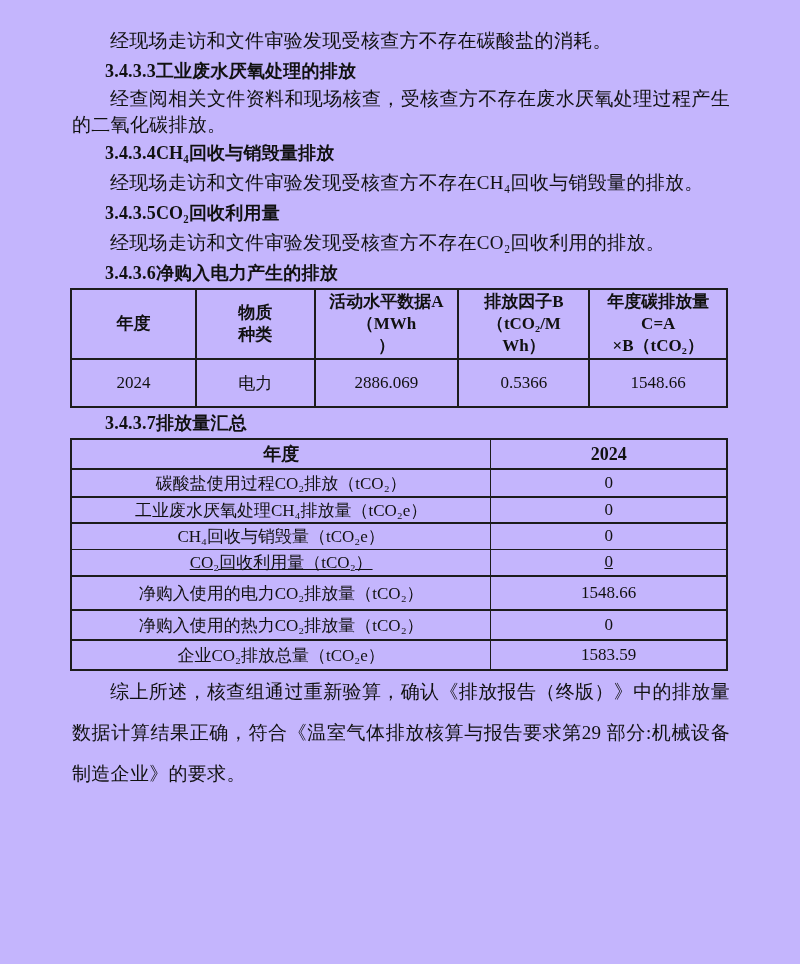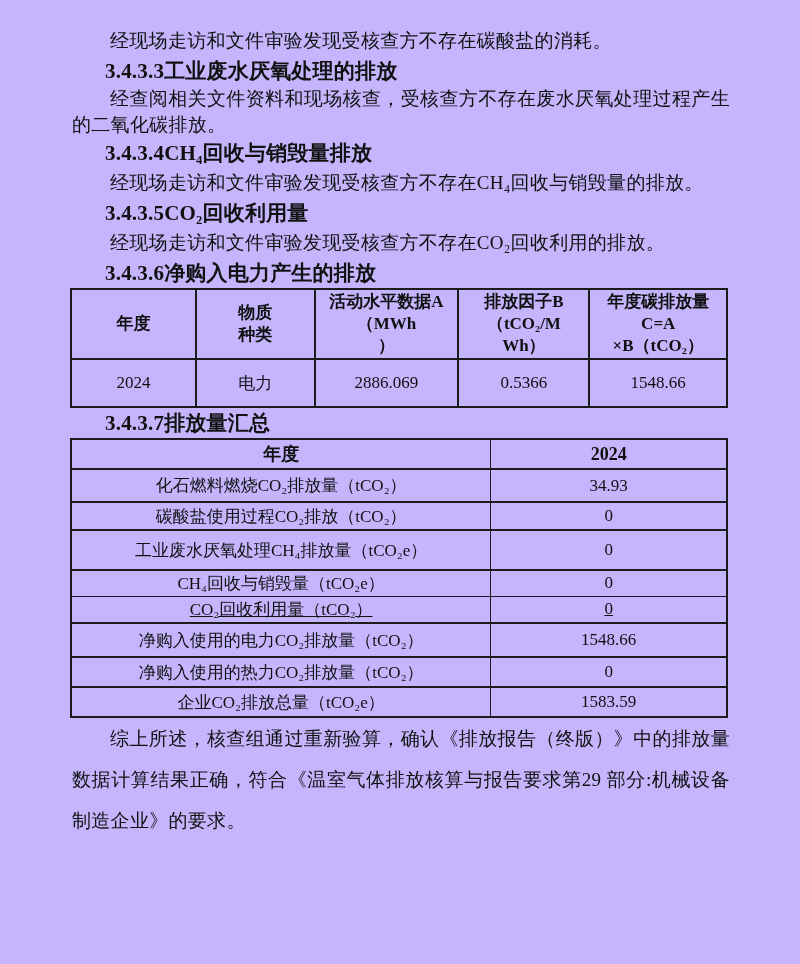--- a/index.html
+++ b/index.html
@@ -24,21 +24,21 @@
     line-height: 30px;
     text-indent: 2em;
     text-align: justify;
     letter-spacing: 0.3px;
   }
   p.multi {
     line-height: 26px;
   }
   h3.heading {
     margin: 0 0 0 33px;
-    font-size: 21px;
+    font-size: 18px;
     font-weight: bold;
     line-height: 30px;
     letter-spacing: 0.2px;
   }
   .mt14 { margin-top: 14px; }
   .mt12 { margin-top: 12px; }
   .mt7  { margin-top: 7px; }
   .mt15 { margin-top: 15px; }
   .mt6  { margin-top: 6px; }
   .mt8  { margin-top: 8px; }
@@ -76,21 +76,21 @@
   
   .t2 th, .t2 td { font-size: 17px; }
   .t2 th { font-size: 18px; font-weight: bold; }
   .t2 .col-label { width: 64%; }
   .t2 .col-value { width: 36%; }
   .t2 td:first-child, .t2 th:first-child { border-right-width: 1px; }
   .t2 td:last-child,  .t2 th:last-child  { border-left-width: 1px; }
   .t2 tr.h30 { height: 30px; }
   .t2 tr.h33 { height: 33px; }
   .t2 tr.h28 { height: 28px; }
-  .t2 tr.h32 { height: 40px; }
+  .t2 tr.h32 { height: 26px; }
   .t2 tr.h26 { height: 26px; }
   .t2 tr.h27 { height: 27px; }
   .t2 tr.h34 { height: 34px; }
   .t2 tr.thin-below td { border-bottom-width: 1px; }
   .t2 tr.thin-above td { border-top-width: 1px; text-decoration: underline; }
 </style>
 </head>
 <body>
 
 <div class="page">
@@ -143,24 +143,20 @@
       <col class="col-label">
         <col class="col-value">
     </colgroup>
     <thead>
       <tr class="h30">
         <th>年度</th>
         <th>2024</th>
       </tr>
     </thead>
     <tbody>
-      <tr class="h33">
-        <td>化石燃料燃烧CO₂排放量（tCO₂）</td>
-        <td>34.93</td>
-      </tr>
       <tr class="h28">
         <td>碳酸盐使用过程CO₂排放（tCO₂）</td>
         <td>0</td>
       </tr>
       <tr class="h32">
         <td>工业废水厌氧处理CH₄排放量（tCO₂e）</td>
         <td>0</td>
       </tr>
       <tr class="h26 thin-below">
         <td>CH₄回收与销毁量（tCO₂e）</td>

